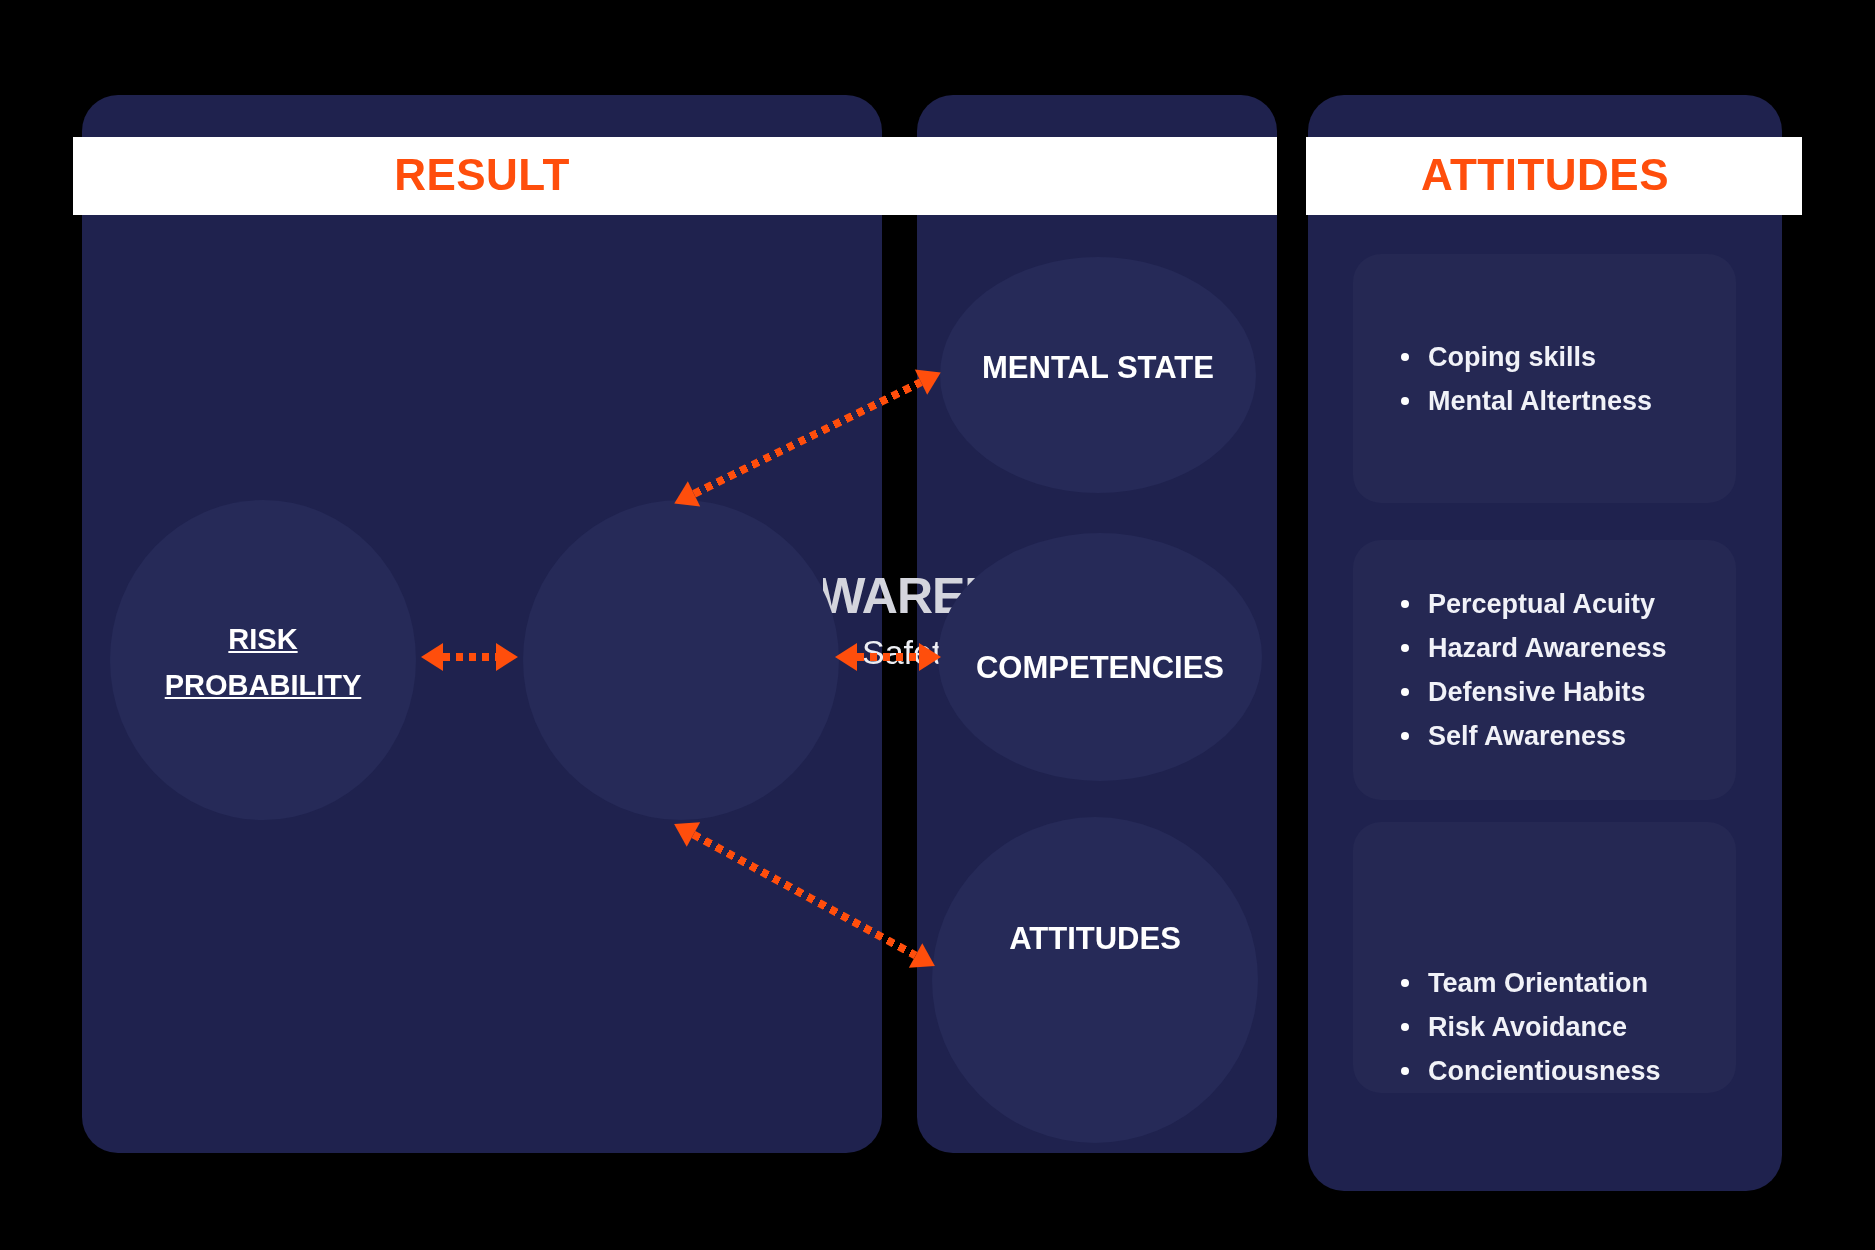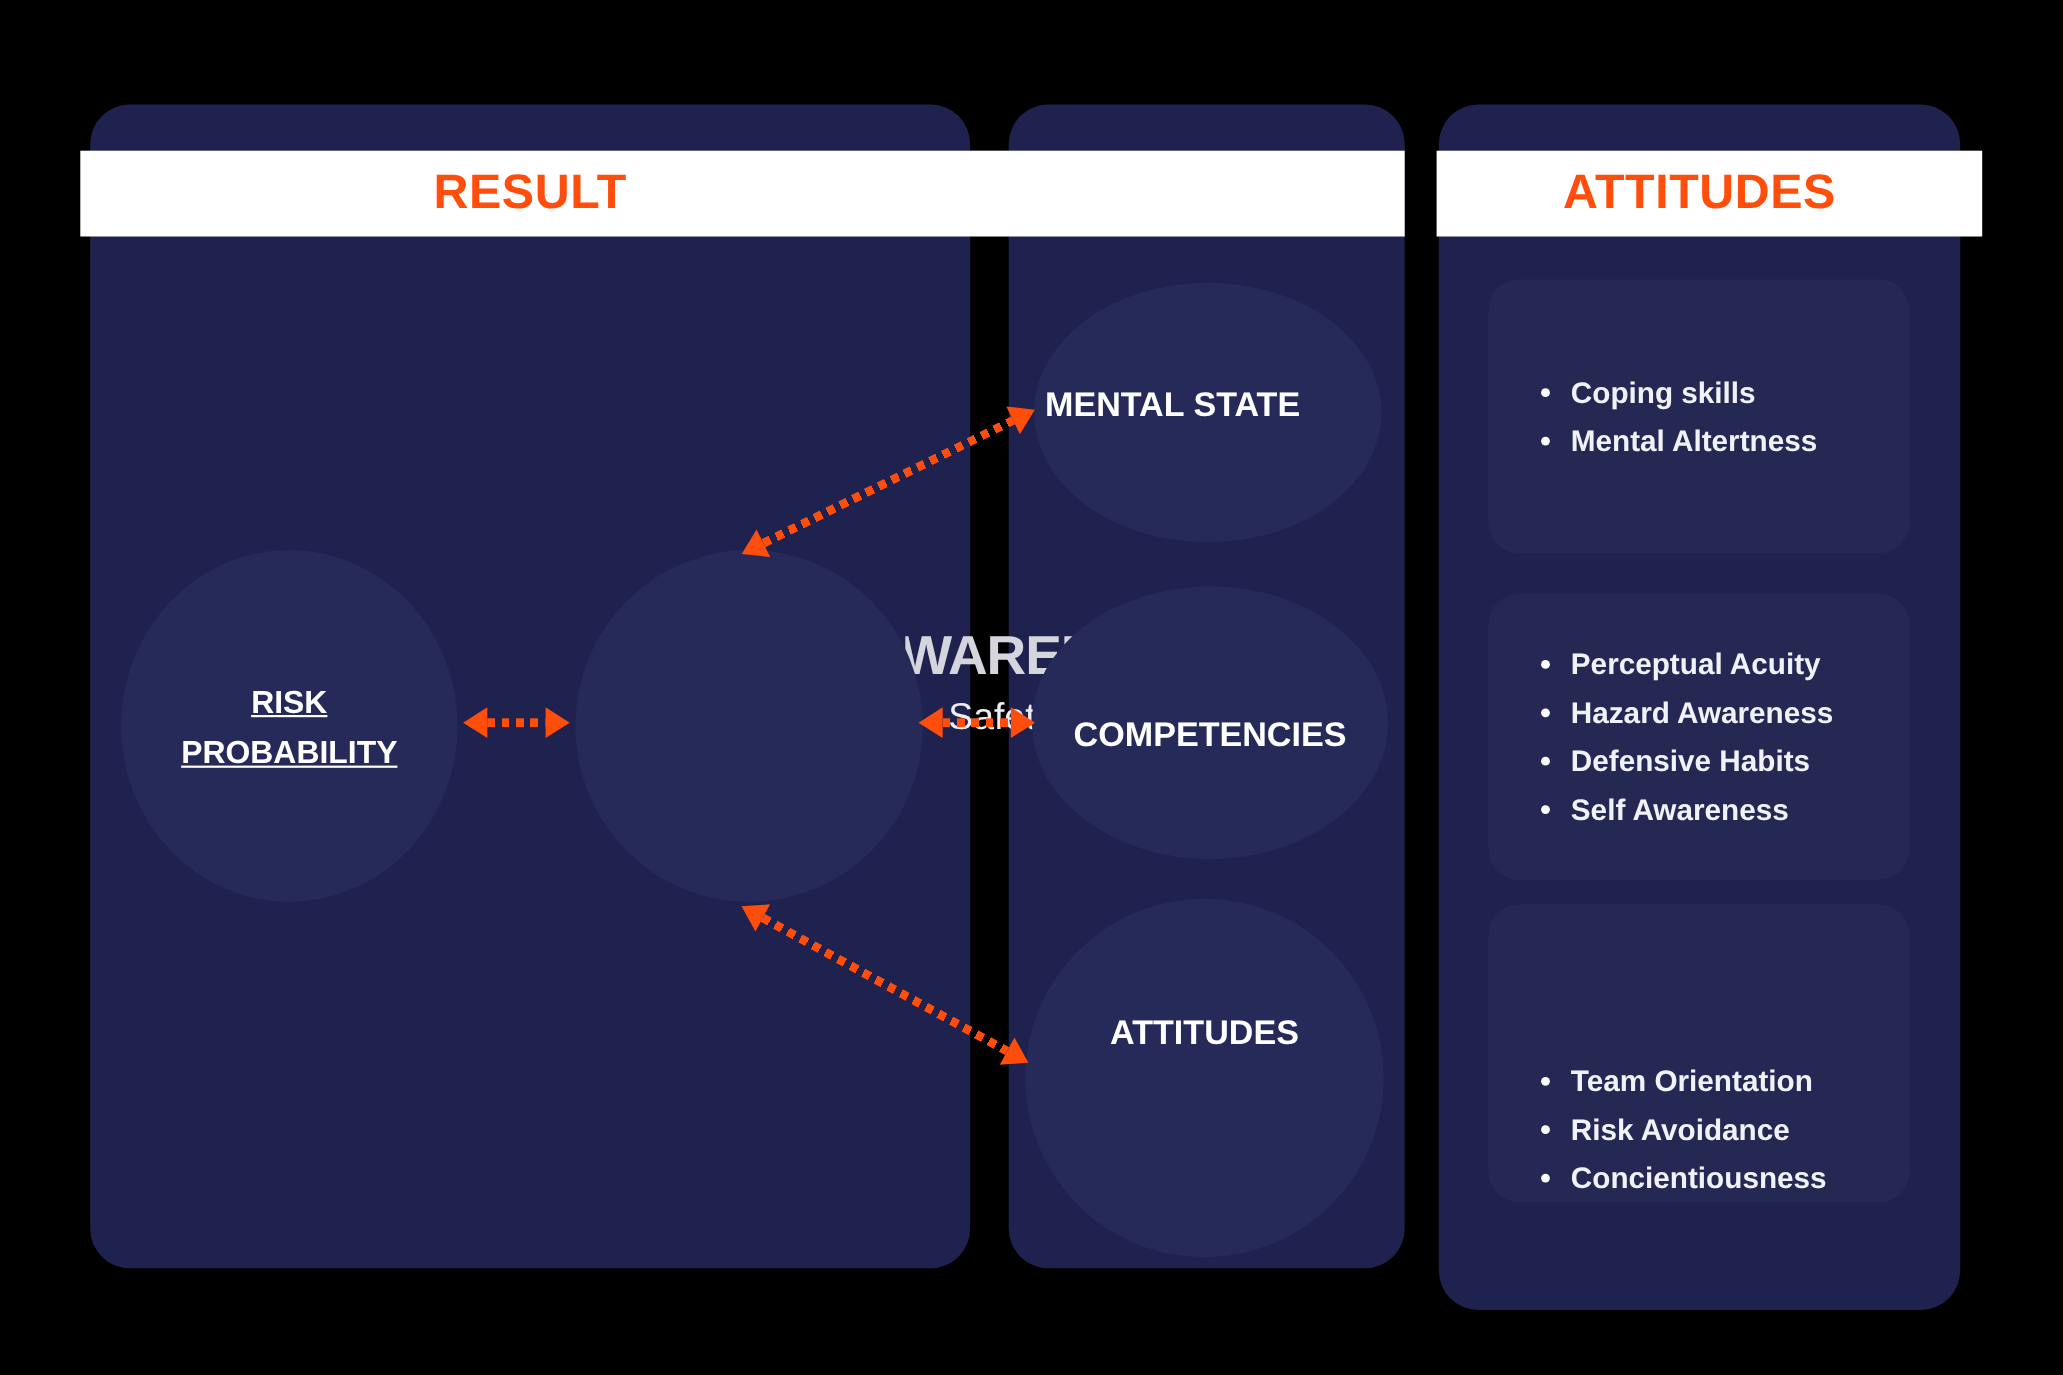--- a/index.html
+++ b/index.html
@@ -51,21 +51,21 @@
            font-size:44px;font-weight:bold;color:var(--orange);z-index:5;padding-bottom:2px;box-sizing:border-box;letter-spacing:0.5px;}
   .colhead-result{left:82px;width:800px;}
   .colhead-factors{left:917px;width:360px;}
   .colhead-measures{left:1308px;width:474px;}
   
   .node-label{position:absolute;color:#fff;font-weight:bold;text-align:center;z-index:5;}
   .two-line{font-size:29px;line-height:46px;text-decoration:underline;}
   .one-line{font-size:31px;line-height:44px;}
   .lbl-risk{left:88px;top:616px;width:350px;}
   .lbl-sa{left:506px;top:616px;width:350px;}
-  .lbl-mental{left:914px;top:346px;width:304px;}
+  .lbl-mental{left:946px;top:346px;width:304px;}
   .lbl-comp{left:938px;top:646px;width:324px;}
   .lbl-att{left:932px;top:917px;width:326px;}
   
   .arrow{position:absolute;height:36px;z-index:6;}
   .arrow .shaft{position:absolute;left:22px;right:22px;top:14px;height:8px;
     background:repeating-linear-gradient(90deg,var(--orange) 0 7px,transparent 7px 13px);}
   .arrow .head-left{position:absolute;left:0;top:4px;width:0;height:0;
     border-top:14px solid transparent;border-bottom:14px solid transparent;border-right:22px solid var(--orange);}
   .arrow .head-right{position:absolute;right:0;top:4px;width:0;height:0;
     border-top:14px solid transparent;border-bottom:14px solid transparent;border-left:22px solid var(--orange);}

